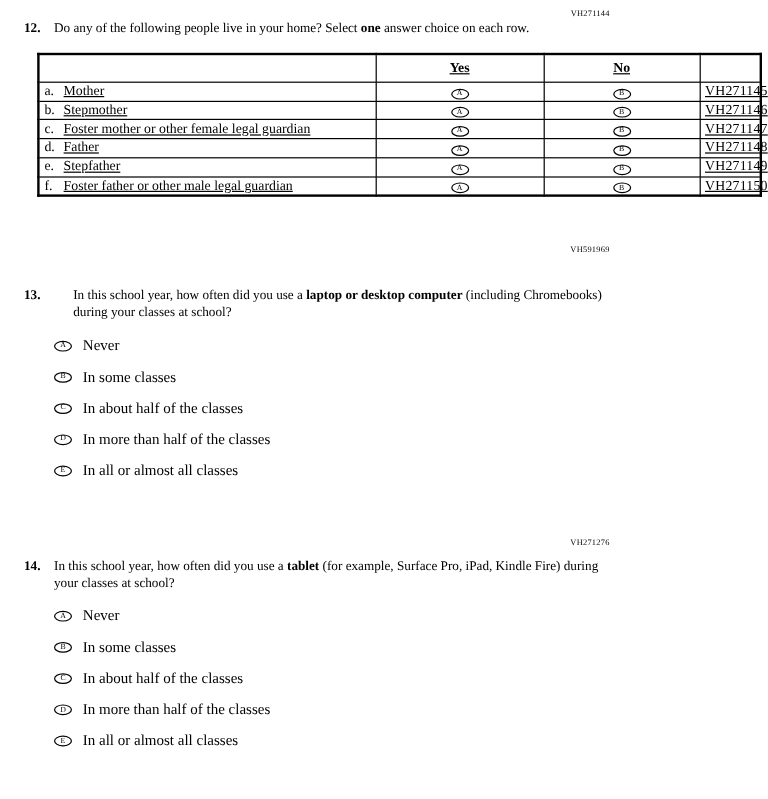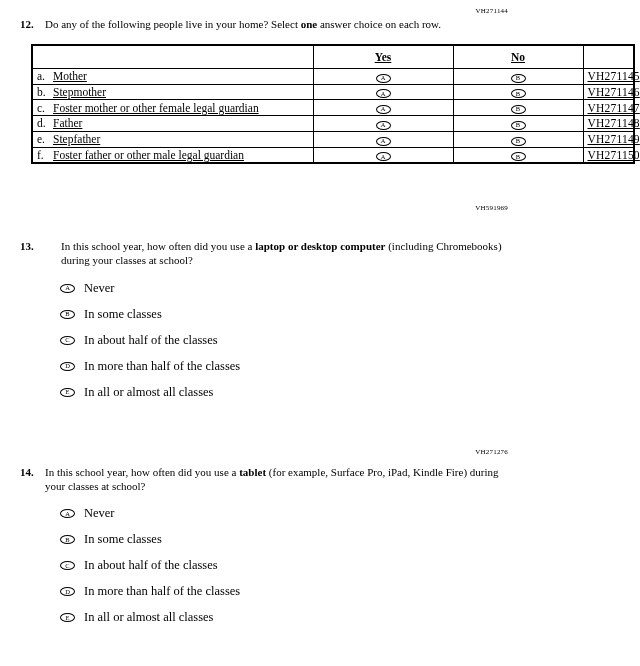--- a/index.html
+++ b/index.html
@@ -74,21 +74,21 @@
 
   .code-mid { margin-top:40px; }
   .code-q14 { margin-top:48px; }
 
   .q13-block { margin-top:28px;gap:16px; }
   .q14-block { margin-top:10px; }
 
   .options {
     list-style:none;
     margin:13px 0 0 0;
-    padding:0 0 0 60px;
+    padding:0 0 0 45px;
   }
   .options li {
     display:flex;
     align-items:center;
     margin-bottom:11px;
     font-size:12.5px;
   }
   .options .oval { margin-right:9px; flex:0 0 auto; }
 </style>
 </head>

